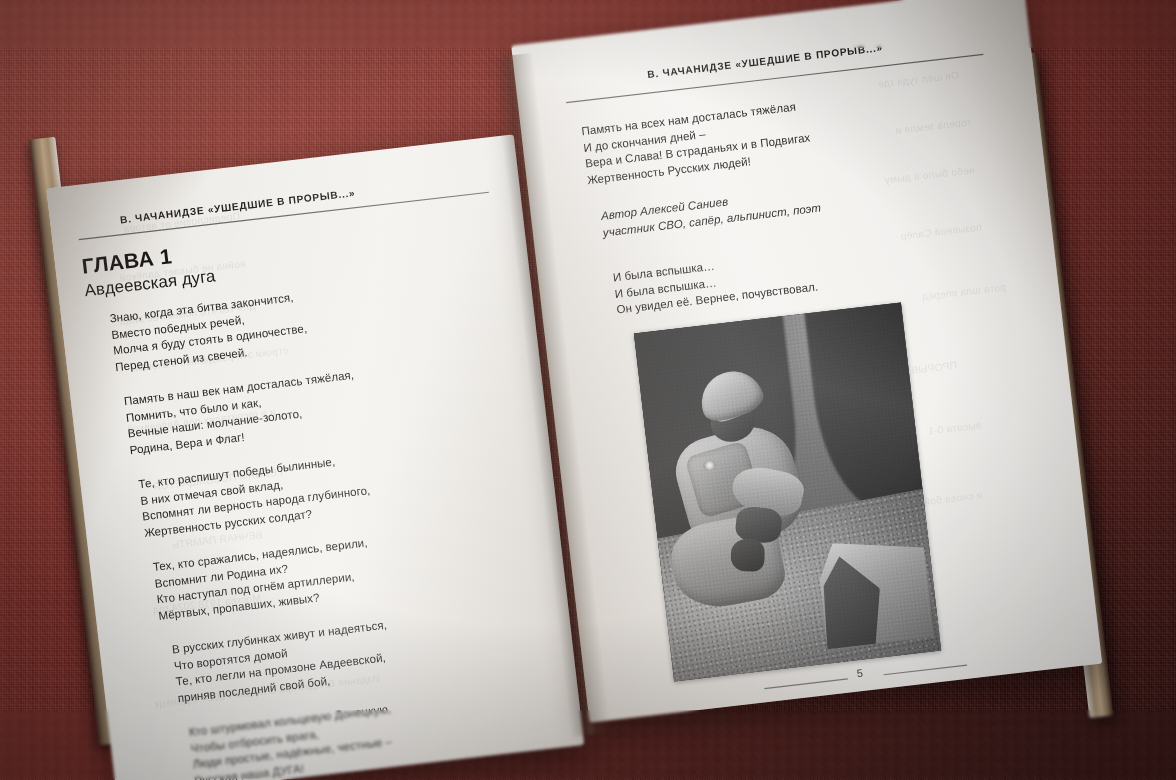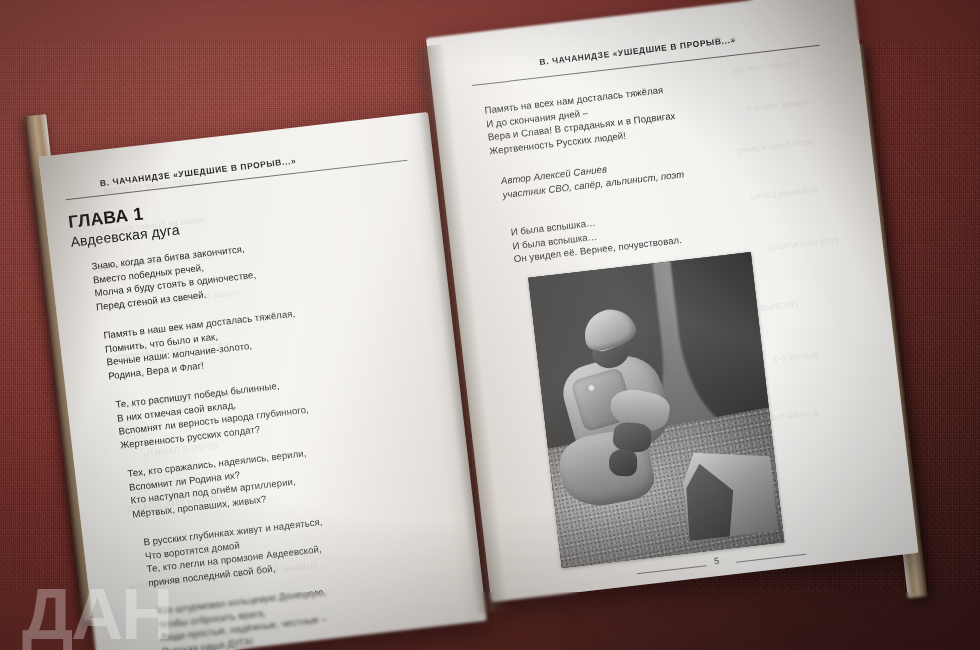--- a/index.html
+++ b/index.html
@@ -544,15 +544,14 @@
       </div>
     </div>
 
     <div class="gutter"></div>
   </div>
 
   <div class="defocus-top"></div>
   <div class="defocus-bottom"></div>
   <div class="vignette"></div>
 
-  <div id="watermark">ДАН</div>
 
 </div>
 
 </body></html>

